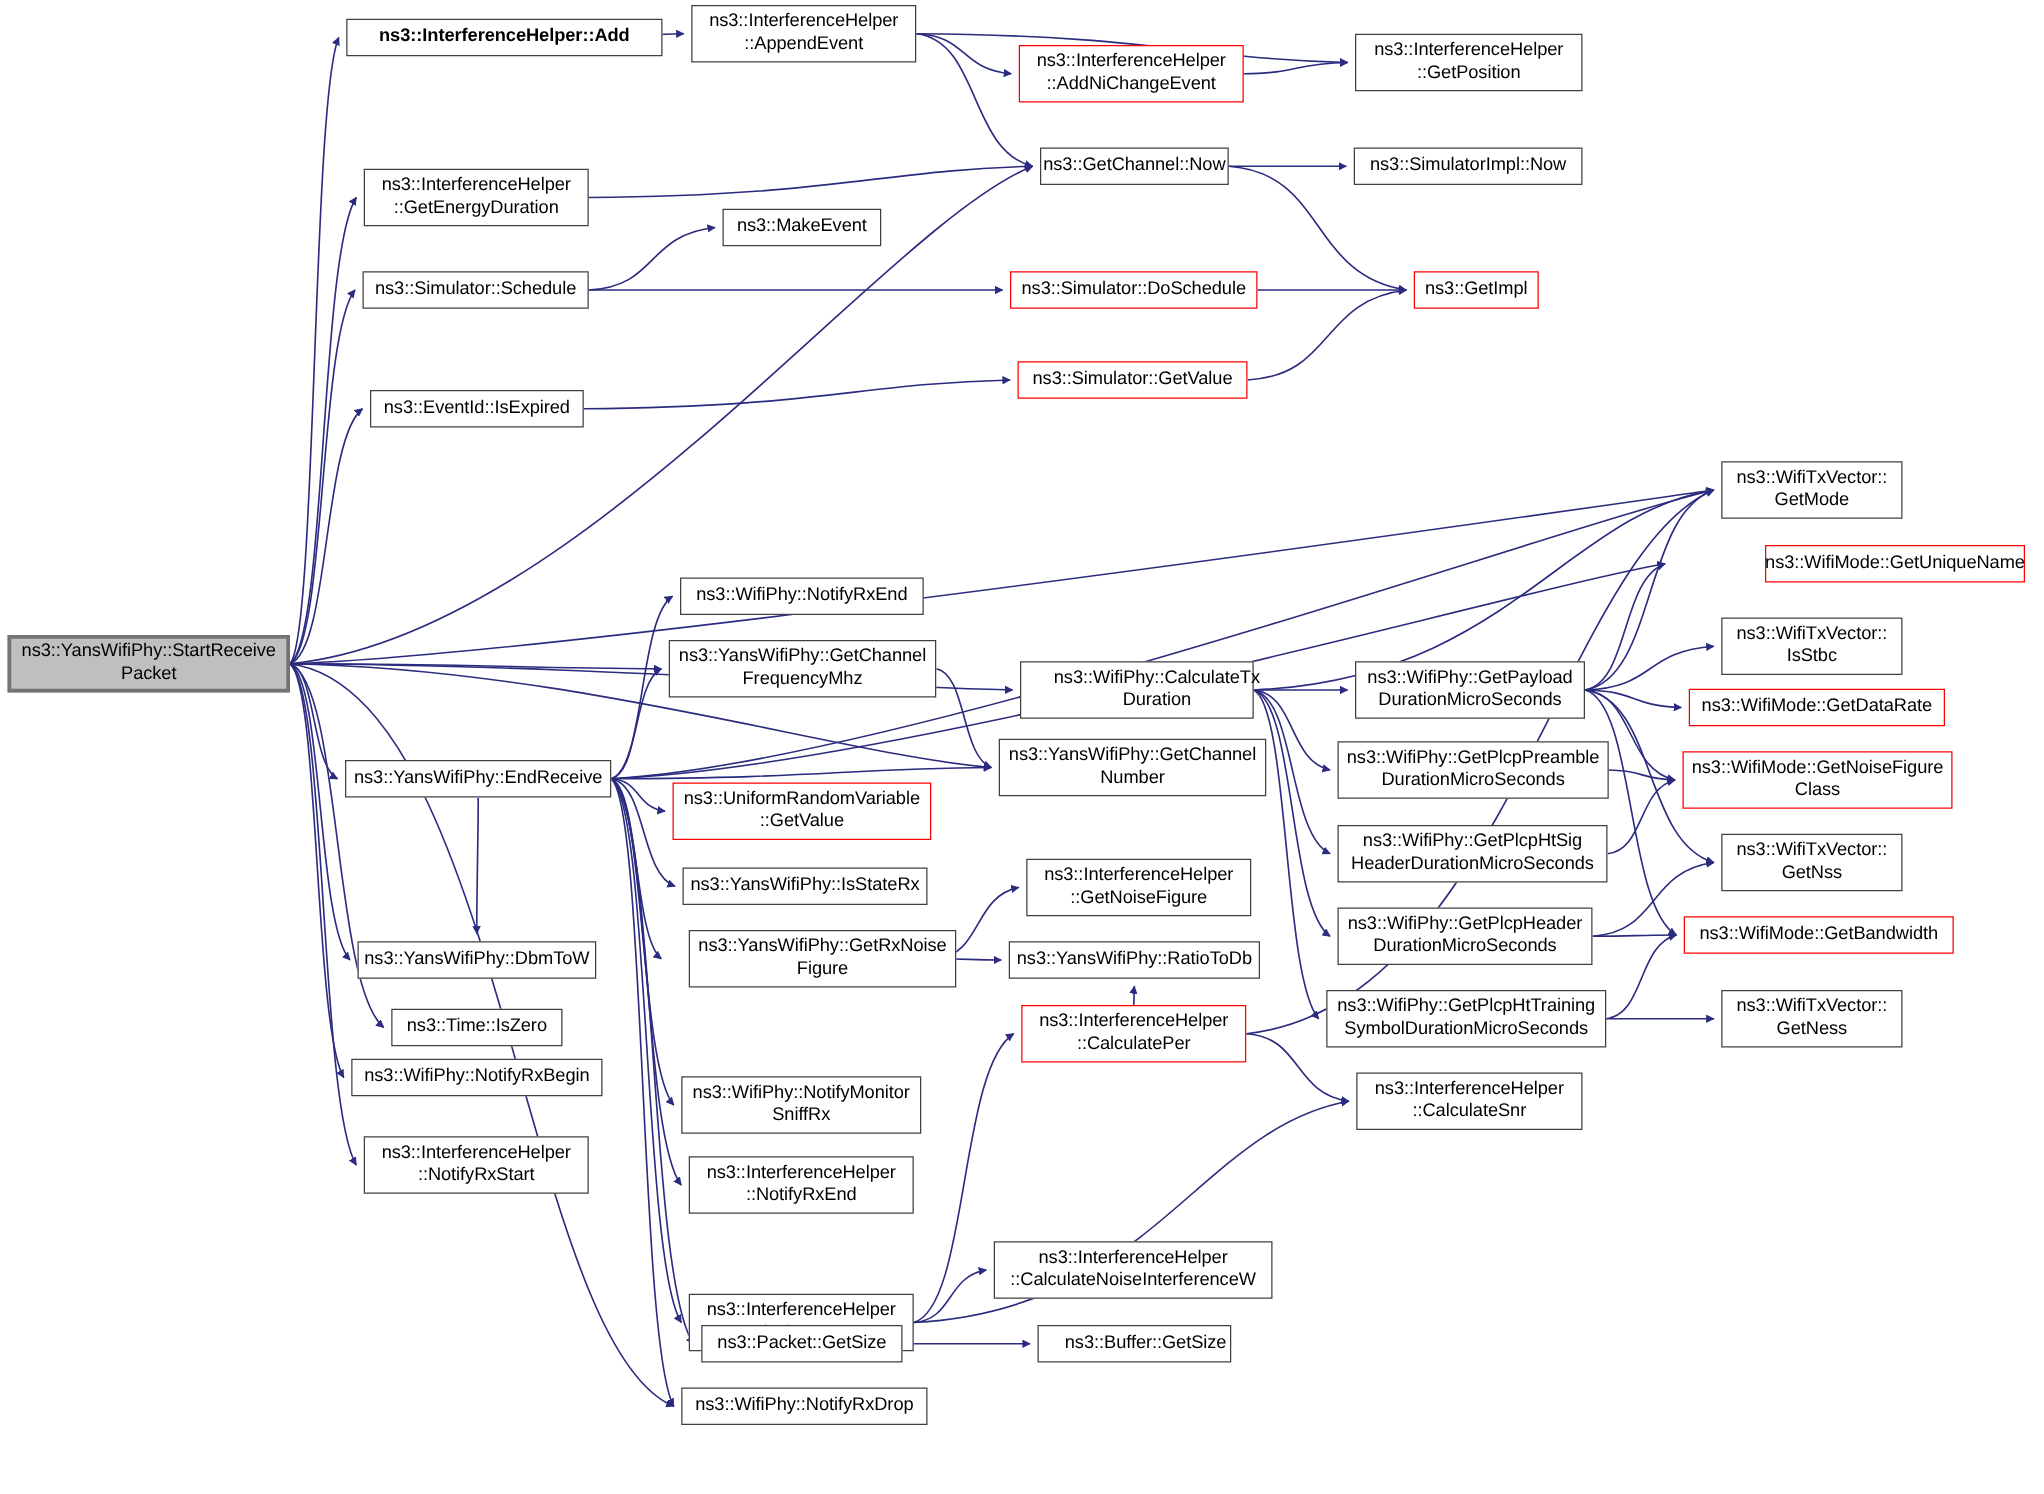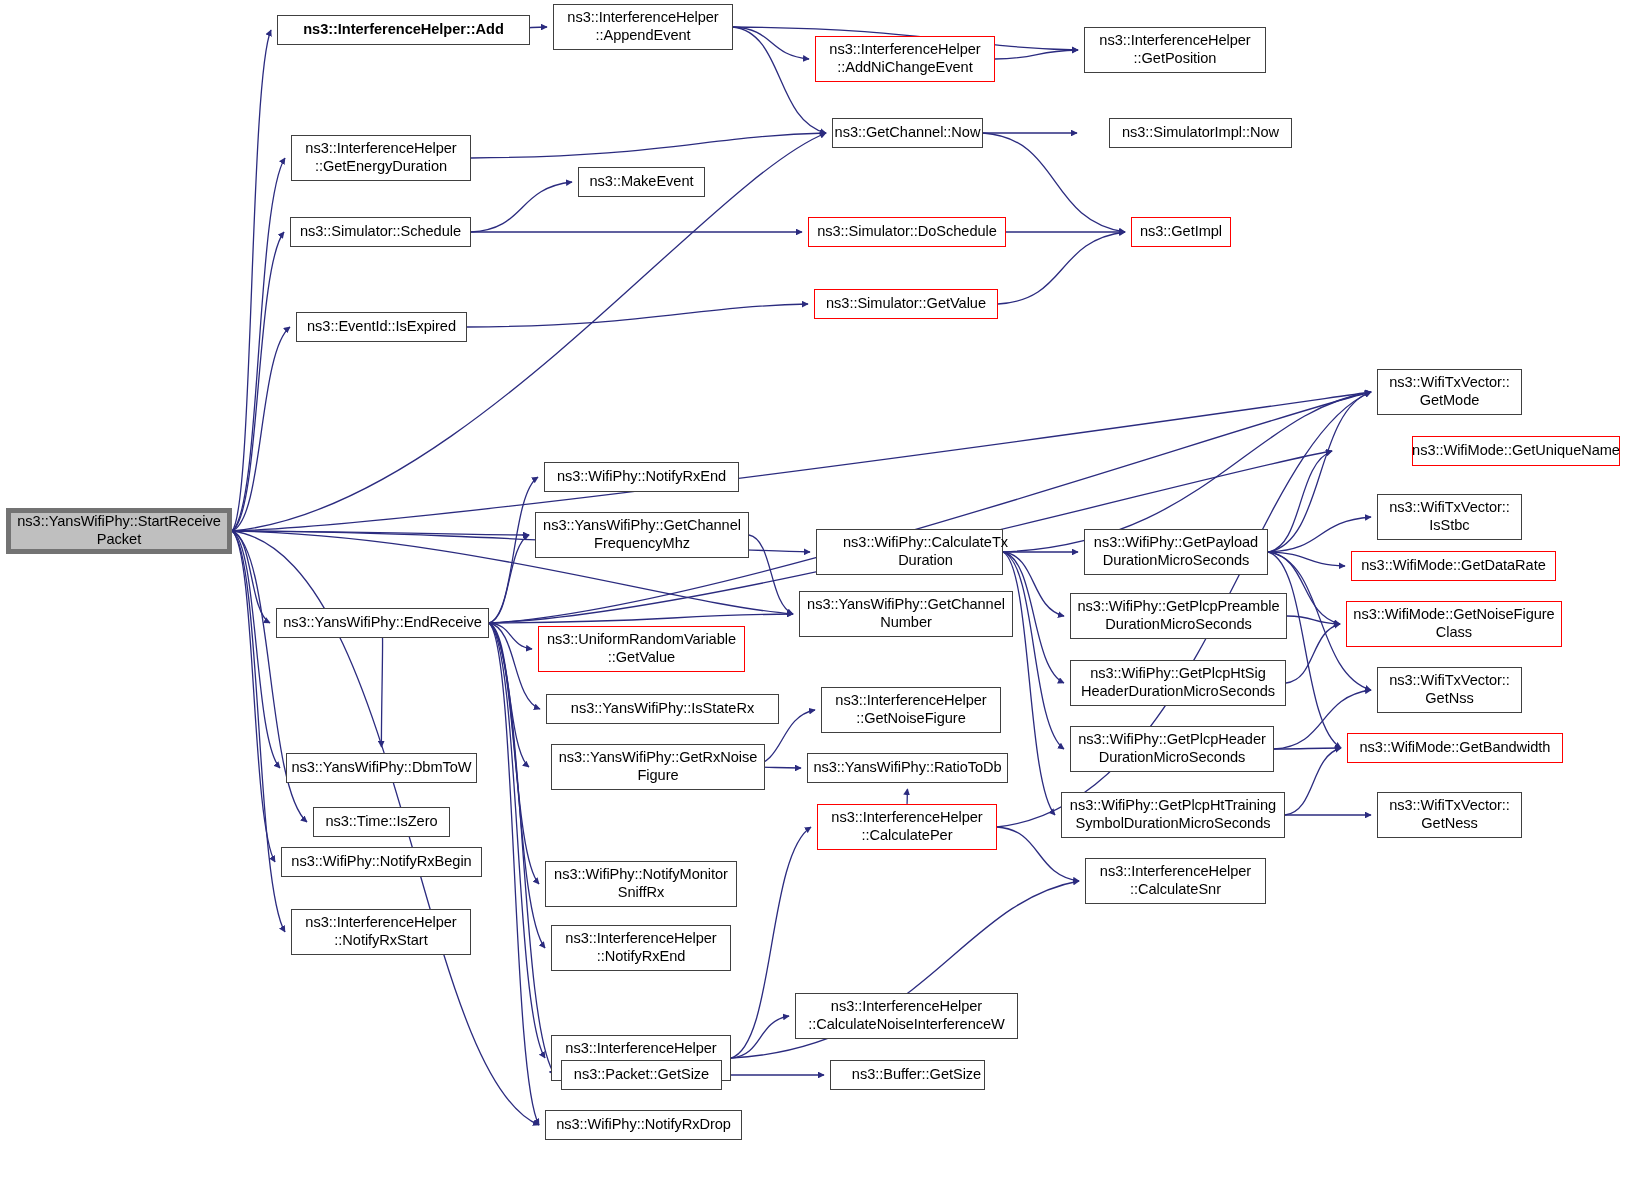--- a/index.html
+++ b/index.html
@@ -34,21 +34,21 @@
     line-height: 1.22;
     color: #000000;
     background: #ffffff;
     border: 1px solid #404040;
     white-space: pre-line;
     letter-spacing: -0.05px;
     padding: 0 2px;
   }
   .node.root {
     background: #bfbfbf;
-    border: 5px solid #737373;
+    border: 3px solid #737373;
   }
   .node.hl {
     border: 1.4px solid #ff0000;
   }
 </style>
 </head>
 <body>
 
 <div id="canvas">
   <svg class="edges" viewBox="0 0 1635 1195" preserveAspectRatio="none">
@@ -135,21 +135,21 @@
       <div class="node root" style="left: 6px; top: 508px; width: 226px; height: 46px;"><span>ns3::YansWifiPhy::StartReceive
 Packet</span></div>
       <div class="node" style="left: 277px; top: 15px; width: 253px; height: 30px; font-weight: bold;"><span>ns3::InterferenceHelper::Add</span></div>
       <div class="node" style="left: 553px; top: 4px; width: 180px; height: 46px;"><span>ns3::InterferenceHelper
 ::AppendEvent</span></div>
       <div class="node hl" style="left: 815px; top: 36px; width: 180px; height: 46px;"><span>ns3::InterferenceHelper
 ::AddNiChangeEvent</span></div>
       <div class="node" style="left: 1084px; top: 27px; width: 182px; height: 46px;"><span>ns3::InterferenceHelper
 ::GetPosition</span></div>
       <div class="node" style="left: 832px; top: 118px; width: 151px; height: 30px;"><span>ns3::GetChannel::Now</span></div>
-      <div class="node" style="left: 1083px; top: 118px; width: 183px; height: 30px; margin-left: 26px;"><span>ns3::SimulatorImpl::Now</span></div>
+      <div class="node" style="left: 1083px; top: 118px; width: 183px; height: 30px;"><span>ns3::SimulatorImpl::Now</span></div>
       <div class="node" style="left: 291px; top: 135px; width: 180px; height: 46px;"><span>ns3::InterferenceHelper
 ::GetEnergyDuration</span></div>
       <div class="node" style="left: 578px; top: 167px; width: 127px; height: 30px;"><span>ns3::MakeEvent</span></div>
       <div class="node" style="left: 290px; top: 217px; width: 181px; height: 30px;"><span>ns3::Simulator::Schedule</span></div>
       <div class="node hl" style="left: 808px; top: 217px; width: 198px; height: 30px;"><span>ns3::Simulator::DoSchedule</span></div>
       <div class="node hl" style="left: 1131px; top: 217px; width: 100px; height: 30px;"><span>ns3::GetImpl</span></div>
       <div class="node hl" style="left: 814px; top: 289px; width: 184px; height: 30px;"><span>ns3::Simulator::GetValue</span></div>
       <div class="node" style="left: 296px; top: 312px; width: 171px; height: 30px;"><span>ns3::EventId::IsExpired</span></div>
       <div class="node" style="left: 1377px; top: 369px; width: 145px; height: 46px;"><span>ns3::WifiTxVector::
 GetMode</span></div>
@@ -172,21 +172,21 @@
 Class</span></div>
       <div class="node" style="left: 276px; top: 608px; width: 213px; height: 30px;"><span>ns3::YansWifiPhy::EndReceive</span></div>
       <div class="node hl" style="left: 538px; top: 626px; width: 207px; height: 46px;"><span>ns3::UniformRandomVariable
 ::GetValue</span></div>
       <div class="node" style="left: 1070px; top: 660px; width: 216px; height: 46px;"><span>ns3::WifiPhy::GetPlcpHtSig
 HeaderDurationMicroSeconds</span></div>
       <div class="node" style="left: 1377px; top: 667px; width: 145px; height: 46px;"><span>ns3::WifiTxVector::
 GetNss</span></div>
       <div class="node" style="left: 821px; top: 687px; width: 180px; height: 46px;"><span>ns3::InterferenceHelper
 ::GetNoiseFigure</span></div>
-      <div class="node" style="left: 546px; top: 694px; width: 233px; height: 30px;"><span>ns3::YansWifiPhy::IsStateRx</span></div>
+      <div class="node" style="left: 546px; top: 694px; width: 196px; height: 30px;"><span>ns3::YansWifiPhy::IsStateRx</span></div>
       <div class="node" style="left: 1070px; top: 726px; width: 204px; height: 46px;"><span>ns3::WifiPhy::GetPlcpHeader
 DurationMicroSeconds</span></div>
       <div class="node hl" style="left: 1347px; top: 733px; width: 216px; height: 30px;"><span>ns3::WifiMode::GetBandwidth</span></div>
       <div class="node" style="left: 535px; top: 744px; width: 214px; height: 46px; margin-left: 16px;"><span>ns3::YansWifiPhy::GetRxNoise
 Figure</span></div>
       <div class="node" style="left: 807px; top: 753px; width: 201px; height: 30px;"><span>ns3::YansWifiPhy::RatioToDb</span></div>
       <div class="node" style="left: 286px; top: 753px; width: 191px; height: 30px;"><span>ns3::YansWifiPhy::DbmToW</span></div>
       <div class="node" style="left: 1061px; top: 792px; width: 224px; height: 46px;"><span>ns3::WifiPhy::GetPlcpHtTraining
 SymbolDurationMicroSeconds</span></div>
       <div class="node" style="left: 1377px; top: 792px; width: 145px; height: 46px;"><span>ns3::WifiTxVector::

